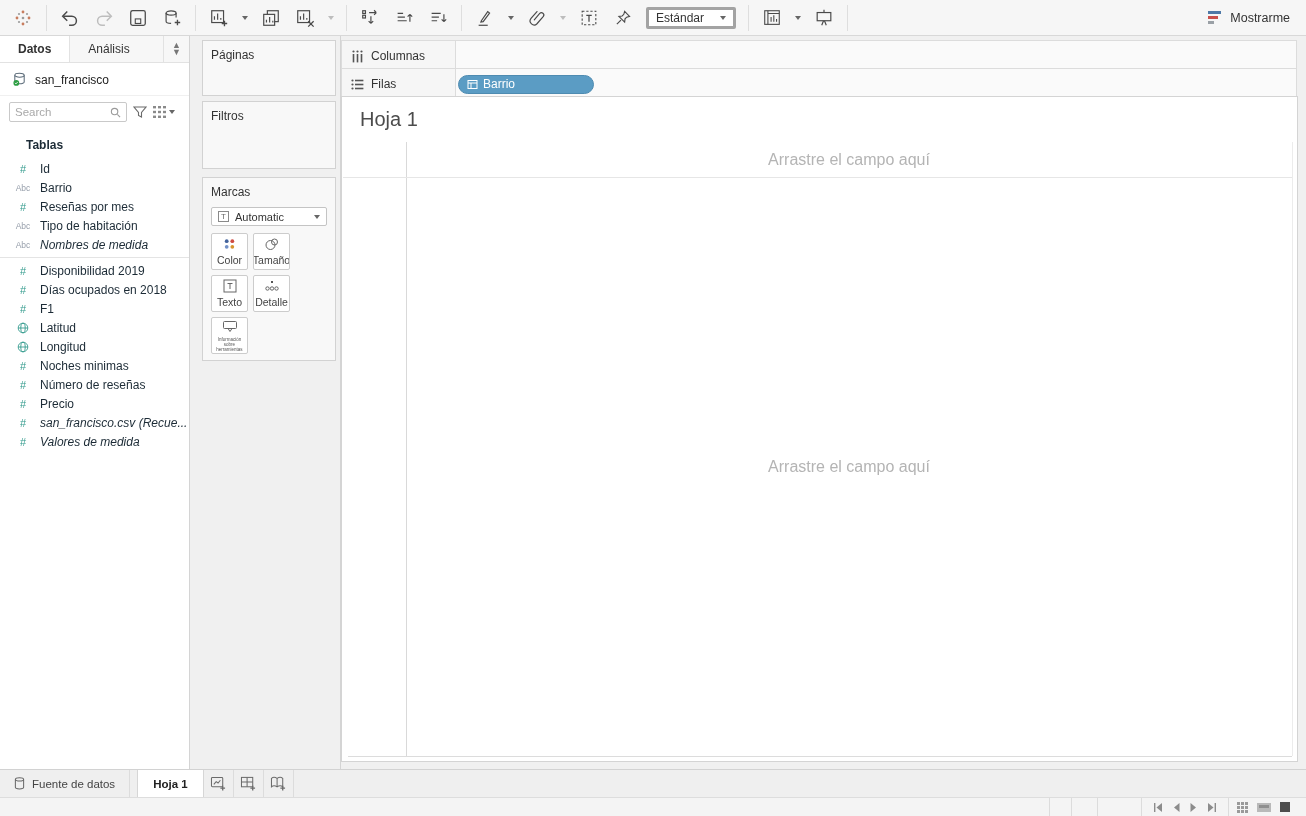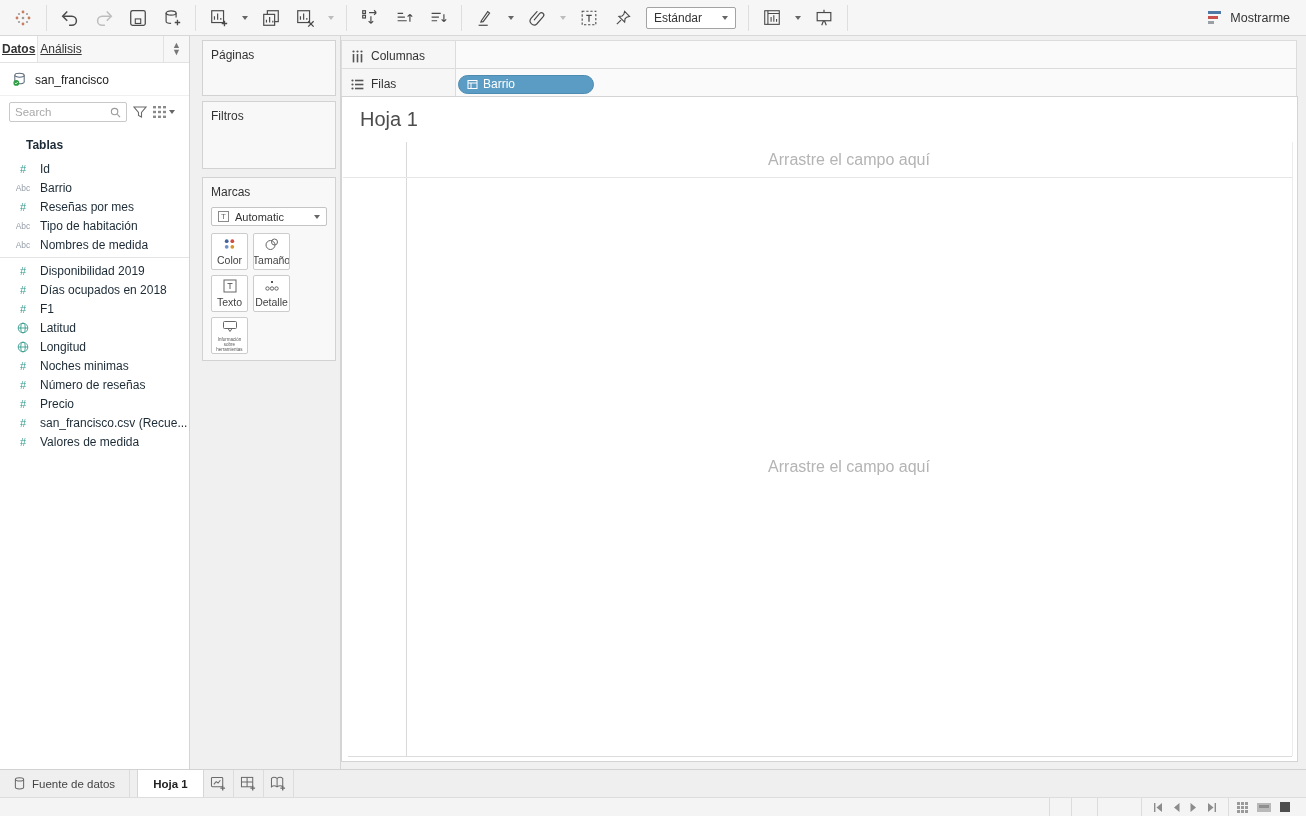--- a/index.html
+++ b/index.html
@@ -20,47 +20,47 @@
     display:flex; align-items:center;
   }
   .tb-group { display:flex; align-items:center; gap:12px; padding:0 12px; height:100%; }
   .tb-sep { width:1px; height:26px; background:#dedede; }
   .tb-btn { width:22px; height:22px; display:flex; align-items:center; justify-content:center; cursor:default; }
   .caret { width:0; height:0; border-left:3.5px solid transparent; border-right:3.5px solid transparent; border-top:4px solid #666; }
   .caret.dim { border-top-color:#bdbdbd; }
   .tb-select {
     display:flex; align-items:center; justify-content:space-between;
     width:90px; height:22px; padding:0 7px; background:#fff;
-    border:1px solid #a3a3a3; border-radius:2px; font-size:12px; color:#333;
+    border:3px solid #a3a3a3; border-radius:2px; font-size:12px; color:#333;
   }
   .tb-right { margin-left:auto; display:flex; align-items:center; gap:7px; padding-right:16px; font-size:12.5px; color:#333; }
 
   
   .sidebar {
     position:absolute; left:0; top:36px; width:190px; height:733px;
     background:#fff; border-right:1px solid #d4d4d4;
   }
   .side-tabs { display:flex; height:27px; border-bottom:1px solid #e2e2e2; align-items:stretch; }
-  .side-tab { display:flex; align-items:center; padding:0 2px; font-size:12px; color:#333;text-decoration:underline; }
+  .side-tab { display:flex; align-items:center; padding:0 18px; font-size:12px; color:#333; }
   .side-tab.active { font-weight:bold; background:#fff; }
   .side-tab.inactive { background:#f7f7f7; border-left:1px solid #e2e2e2; }
   .panel-sort { margin-left:auto; display:flex; align-items:center; padding:0 8px; border-left:1px solid #e2e2e2; background:#f7f7f7; color:#777; font-size:9px; line-height:7px; flex-direction:column; justify-content:center; }
   .ds-row { display:flex; align-items:center; gap:8px; padding:9px 10px 8px 12px; font-size:12px; color:#222; border-bottom:1px solid #f0f0f0; }
   .search-row { display:flex; align-items:center; gap:6px; padding:6px 8px 6px 9px; }
   .search-box { display:flex; align-items:center; width:118px; height:20px; border:1px solid #c9c9c9; border-radius:2px; background:#fff; padding:0 5px; }
   .search-box input { border:none; outline:none; width:95px; font-size:11.5px; color:#333; font-family:"Liberation Sans",sans-serif; background:transparent; }
   .search-box input::placeholder { color:#a9a9a9; }
   .tables-header { padding:10px 12px 5px 26px; font-size:12px; font-weight:bold; color:#1c2b36; }
   .field-list { padding-top:2px; }
   .field-row { display:flex; align-items:center; height:19px; padding-left:10px; gap:4px; cursor:default; }
   .fi { width:26px; display:flex; justify-content:center; align-items:center; flex:none; }
   .fi-num { color:#359c8e; font-size:11px; }
   .fi-abc { color:#98a0ac; font-size:8.5px; letter-spacing:0; }
   .field-label { font-size:12px; color:#1c2b36; white-space:nowrap; overflow:hidden; }
-  .field-label.italic { }
+  .field-label.italic { font-style:italic; }
   .field-divider { height:1px; background:#e4e4e4; margin:3px 0 3px 0; }
 
   
   .cards-panel { position:absolute; left:190px; top:36px; width:151px; height:733px; background:#f0f0f0; border-right:1px solid #d4d4d4; }
   .card { position:absolute; left:12px; width:134px; background:#f8f8f8; border:1px solid #d2d2d2; }
   .card-label { font-size:12px; color:#333; padding:7px 8px 4px 8px; }
   .card-pages  { top:4px;  height:56px; }
   .card-filters{ top:65px; height:68px; }
   .card-marks  { top:141px; height:184px; }
   .mark-select { margin:4px 8px 7px 8px; height:19px; border:1px solid #c4c4c4; background:#fff; border-radius:2px; display:flex; align-items:center; gap:6px; padding:0 6px; font-size:11px; color:#333; }

